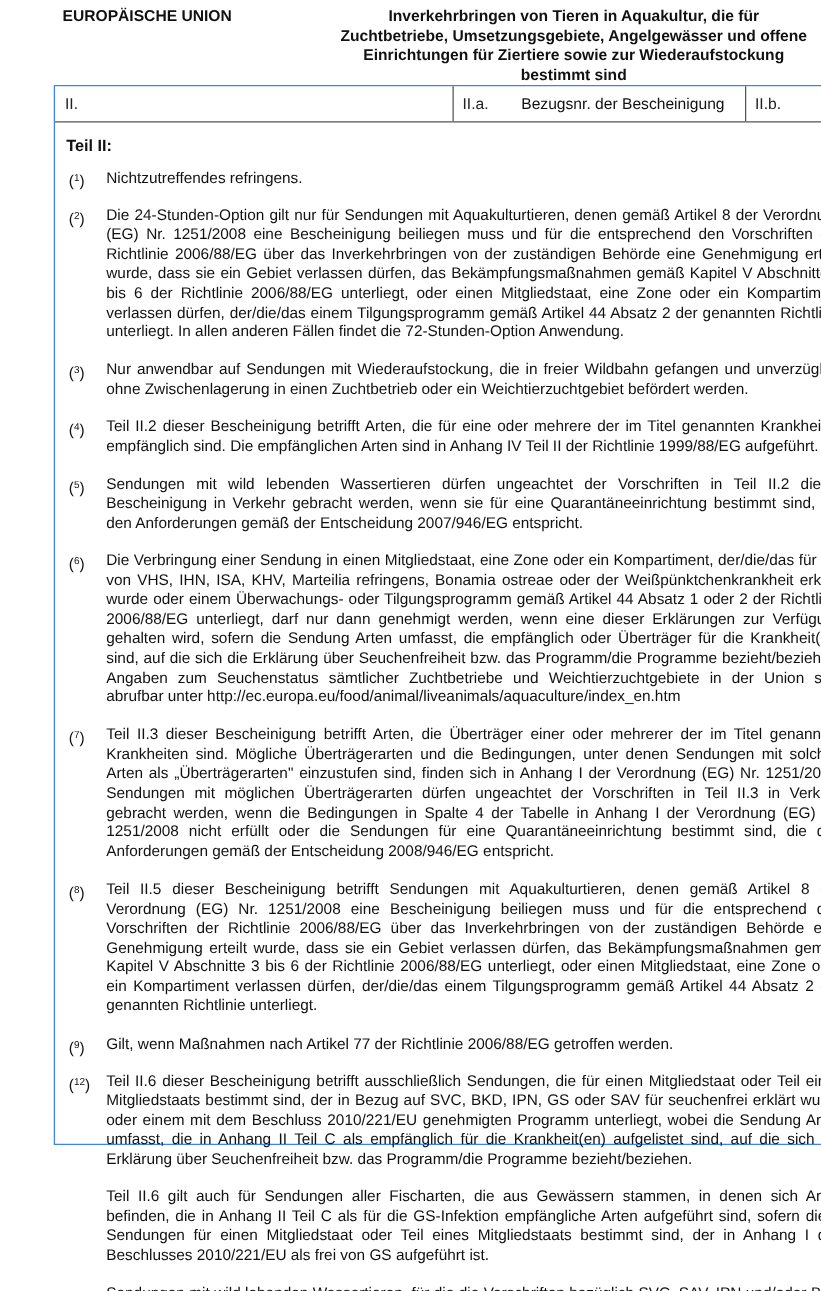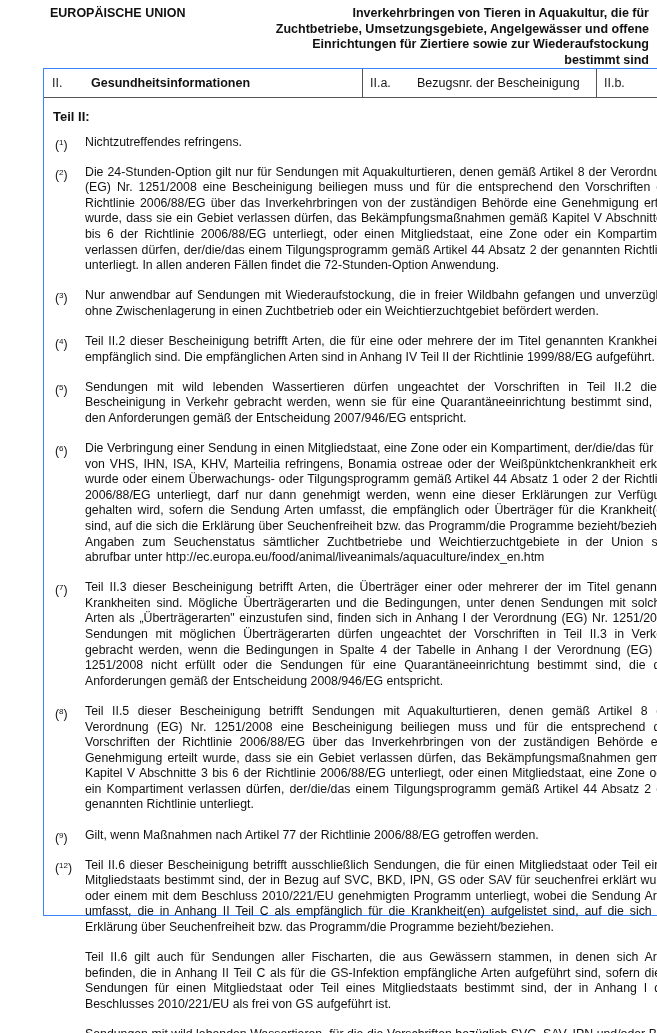--- a/index.html
+++ b/index.html
@@ -6,21 +6,21 @@
     body {
       width: 657px; height: 1033px; position: relative; overflow: hidden;
       font-family: "Liberation Sans", sans-serif; color: #111111;
     }
     .hdr-left {
       position: absolute; left: 10px; top: 6px;
       font-weight: bold; font-size: 12.5px; letter-spacing: 0; margin-left: 40px;
     }
     .hdr-right {
       position: absolute; right: 8px; top: 6px; width: 380px;
-      text-align: right; font-weight: bold; font-size: 12.5px; line-height: 15.5px;
+      text-align: center; font-weight: bold; font-size: 12.5px; line-height: 15.5px;
     }
     .frame {
       position: absolute; left: 7px; top: 68px; width: 643px; height: 848px;
       border: 1px solid #3b82f6; box-sizing: border-box; margin-left: 36px;
     }
     .head-row {
       position: absolute; left: 0; top: 0; right: 0; height: 28px;
       border-bottom: 1px solid #555555; font-size: 12.5px;
     }
     .cell { position: absolute; top: 0; height: 28px; line-height: 28px; }
@@ -46,21 +46,20 @@
 </head>
 <body>
 
 <div class="hdr-left">EUROPÄISCHE UNION</div>
 <div class="hdr-right">Inverkehrbringen von Tieren in Aquakultur, die für Zuchtbetriebe, Umsetzungsgebiete, Angelgewässer und offene Einrichtungen für Ziertiere sowie zur Wiederaufstockung bestimmt sind</div>
 
 <div class="frame">
   <div class="head-row">
     <div class="cell c1">
       <span class="num">II.</span>
-      <span class="lbl">Gesundheitsinformationen</span>
     </div>
     <div class="cell c2">
       <span class="num">II.a.</span>
       <span class="lbl">Bezugsnr. der Bescheinigung</span>
     </div>
     <div class="cell c3">
       <span class="num">II.b.</span>
     </div>
   </div>
 

